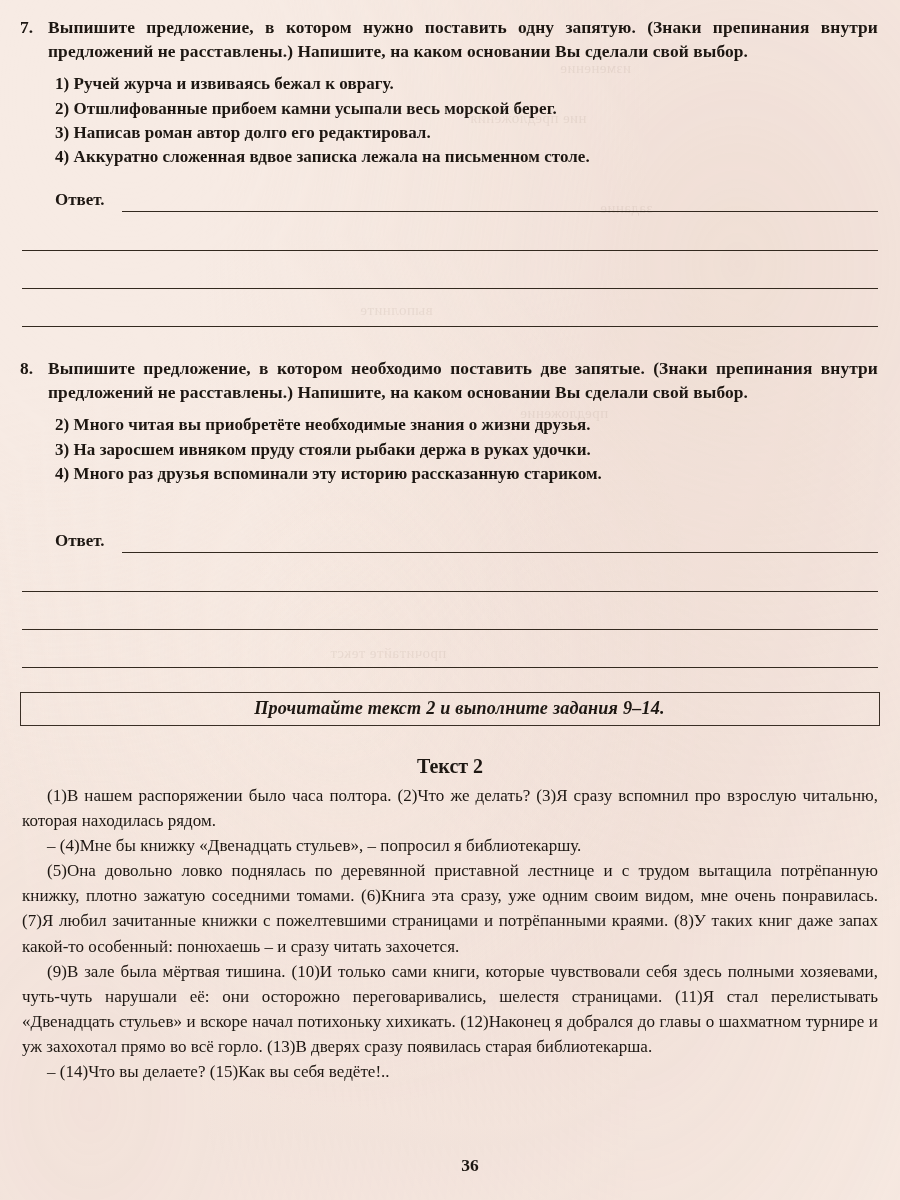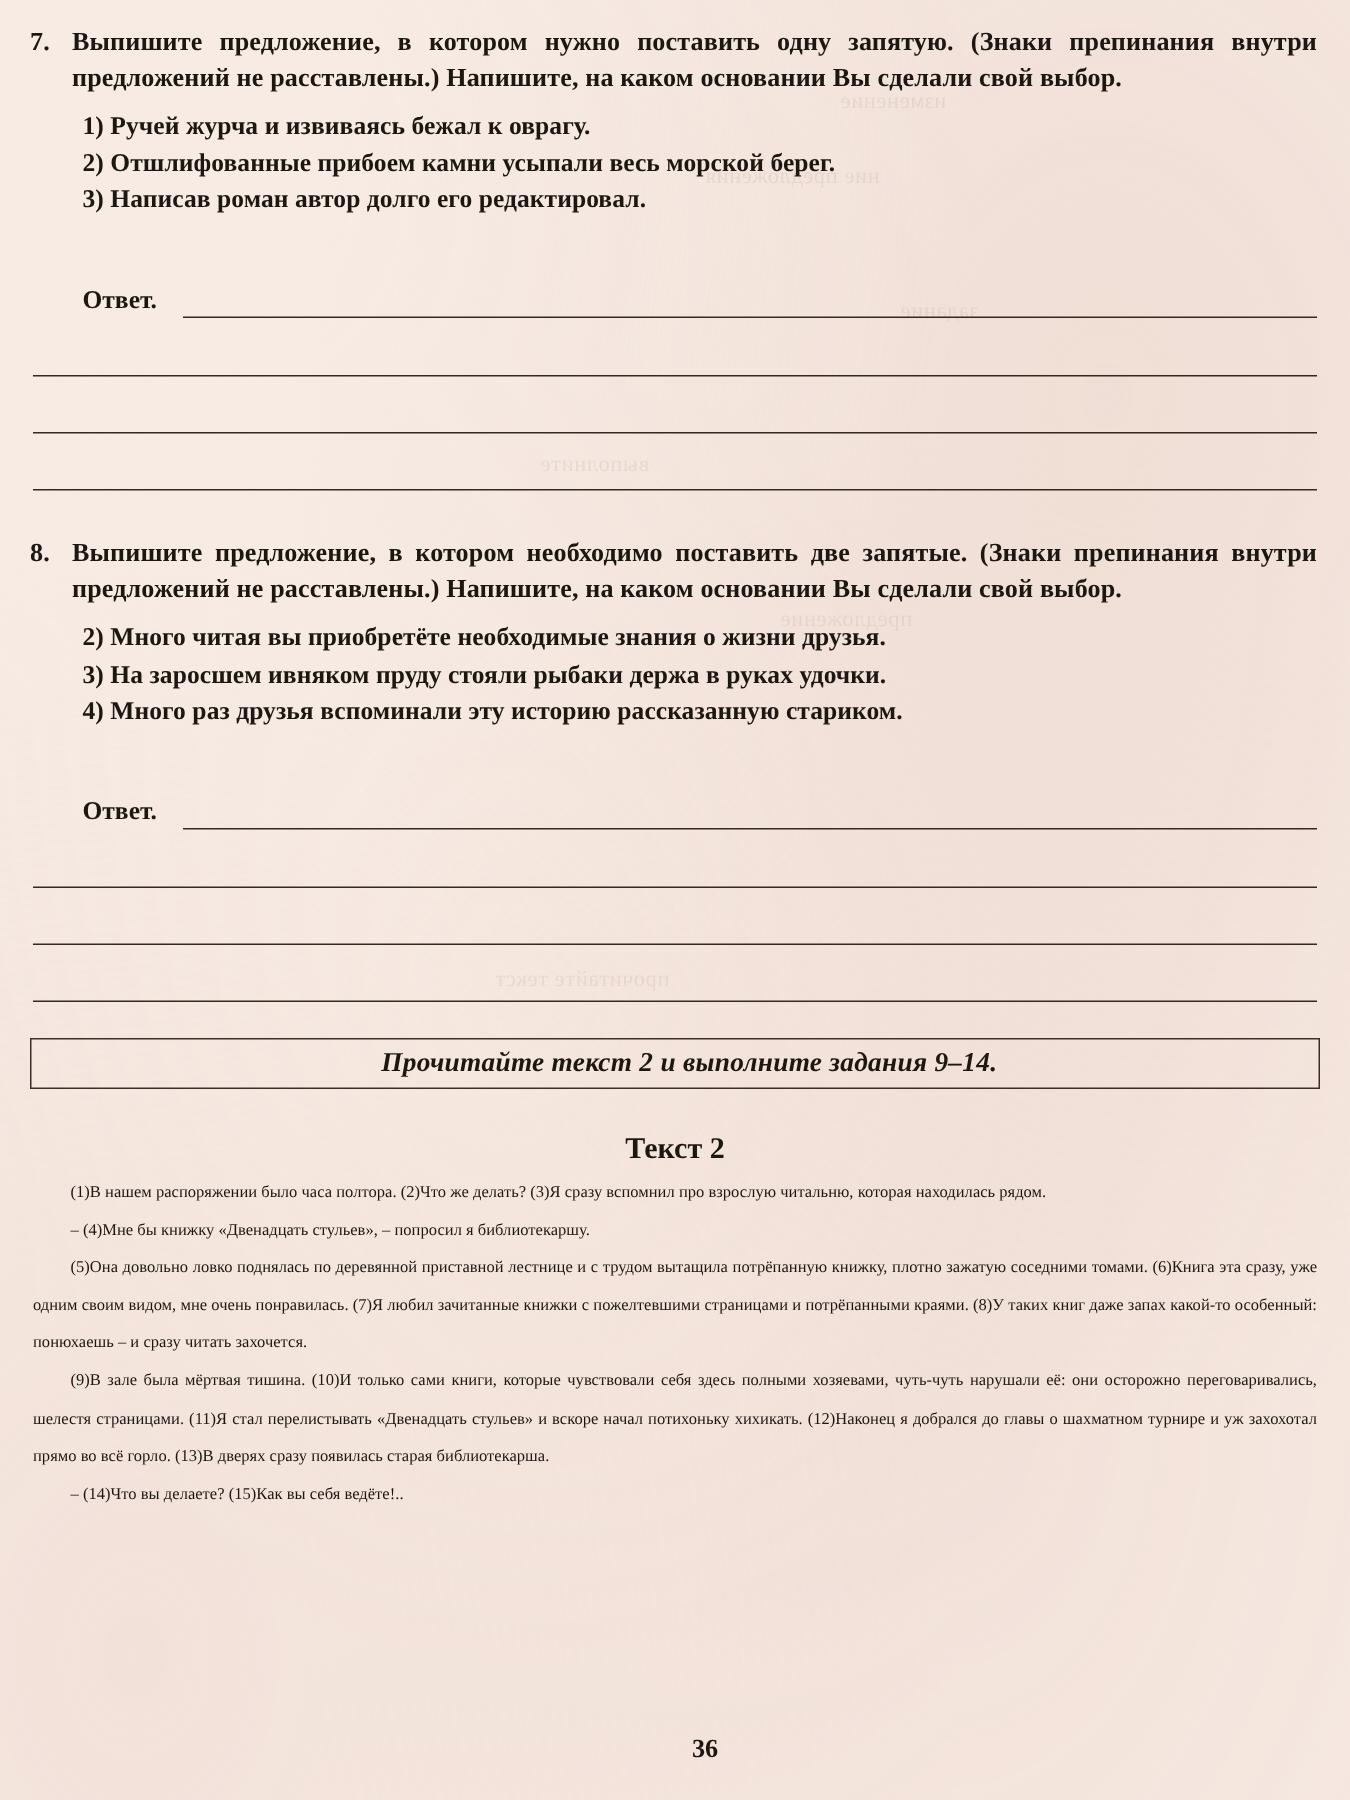--- a/index.html
+++ b/index.html
@@ -90,21 +90,21 @@
   }
 
   .text-title{
     position:absolute;left:0;right:0;text-align:center;
     font-weight:700;font-size:20px;
   }
 
   .body-text{
     position:absolute;
     left:22px;right:22px;
-    font-size:11px;
+    font-size:17px;
     line-height:25.1px;
     text-align:justify;
     text-justify:inter-word;
     letter-spacing:.02px;
   }
   .para{margin:0;text-indent:25px;}
 
   .folio{
     position:absolute;left:0;right:0;
     text-align:center;
@@ -127,20 +127,21 @@
 
   <div class="task" style="top:16px;">
     <div class="task-head">
       <span class="task-num">7.</span>
       <span>Выпишите предложение, в котором нужно поставить одну запятую. (Знаки препинания внутри предложений не расставлены.) Напишите, на каком основании Вы сделали свой выбор.</span>
     </div>
     <div class="options">
       <div class="option">1) Ручей журча и извиваясь бежал к оврагу.</div>
       <div class="option">2) Отшлифованные прибоем камни усыпали весь морской берег.</div>
       <div class="option">3) Написав роман автор долго его редактировал.</div>
+      <div class="option">4) Аккуратно сложенная вдвое записка лежала на письменном столе.</div>
     </div>
   </div>
 
   <div class="answer-block" style="top:190px;">
     <div class="answer-first">
       <span class="answer-label">Ответ.</span>
       <span class="rule" style="left:122px;top:21px;"></span>
     </div>
     <span class="rule" style="left:22px;top:60px;"></span>
     <span class="rule" style="top:98px;left:22px;"></span>

